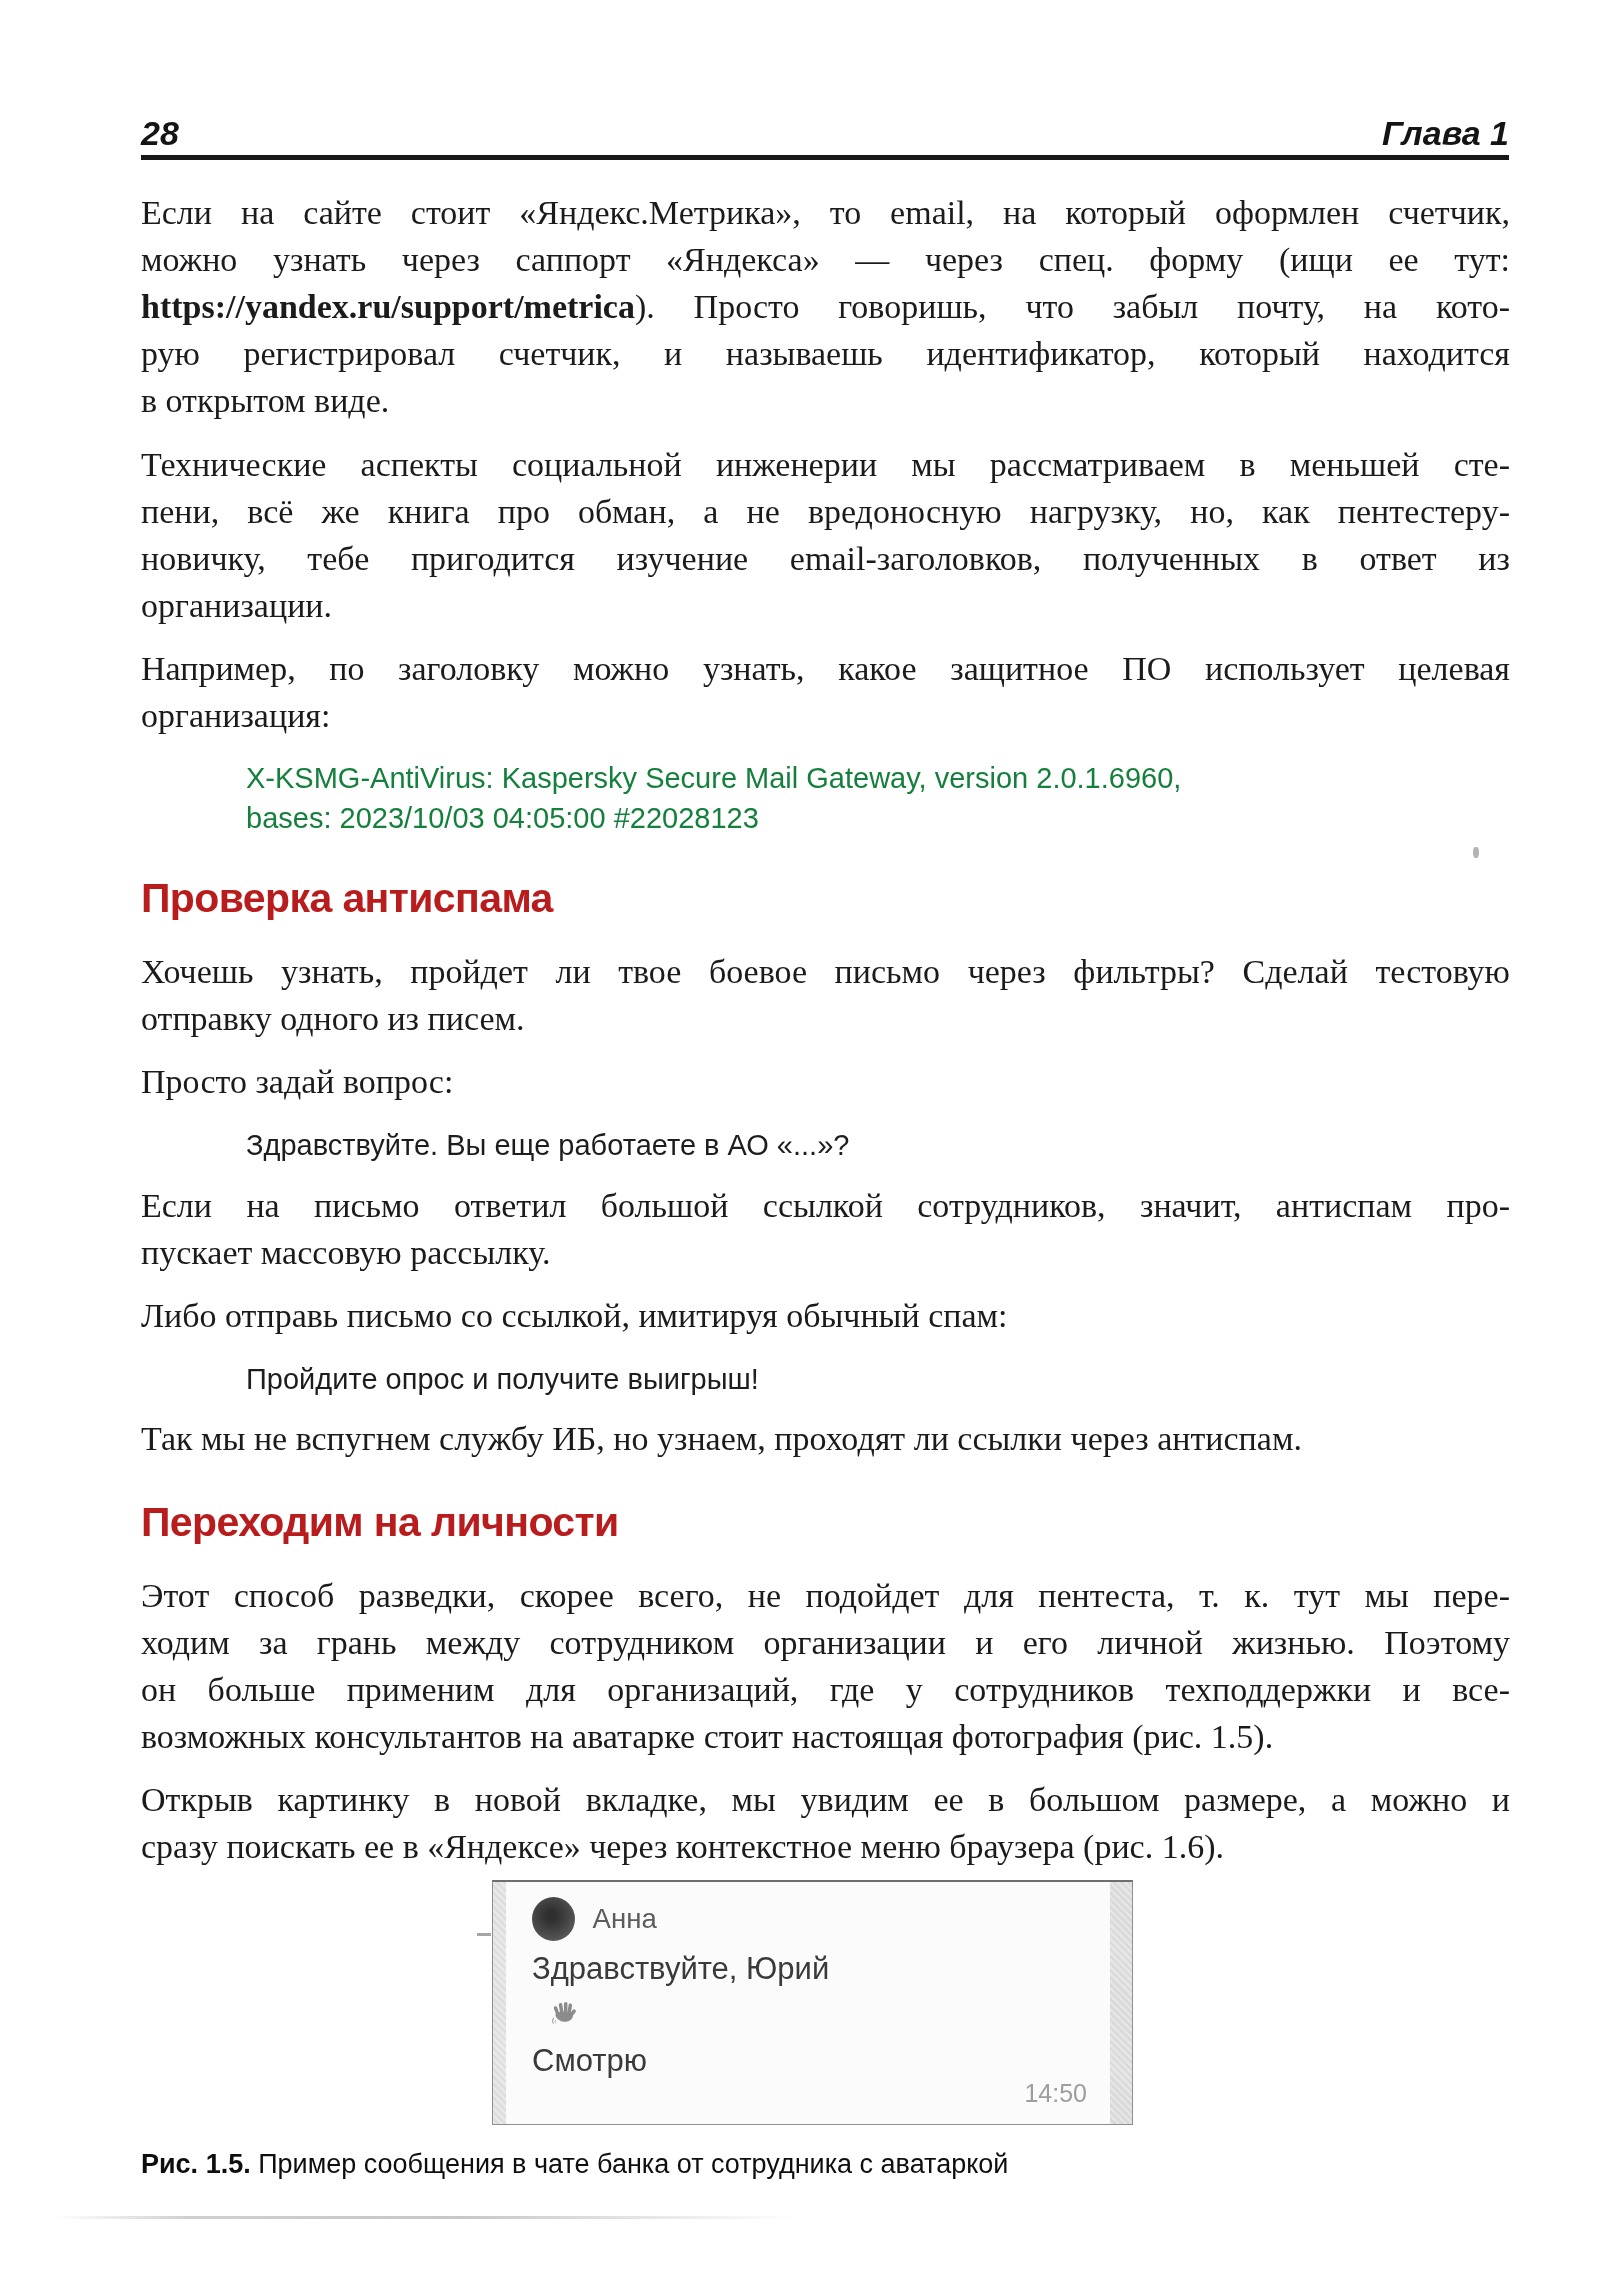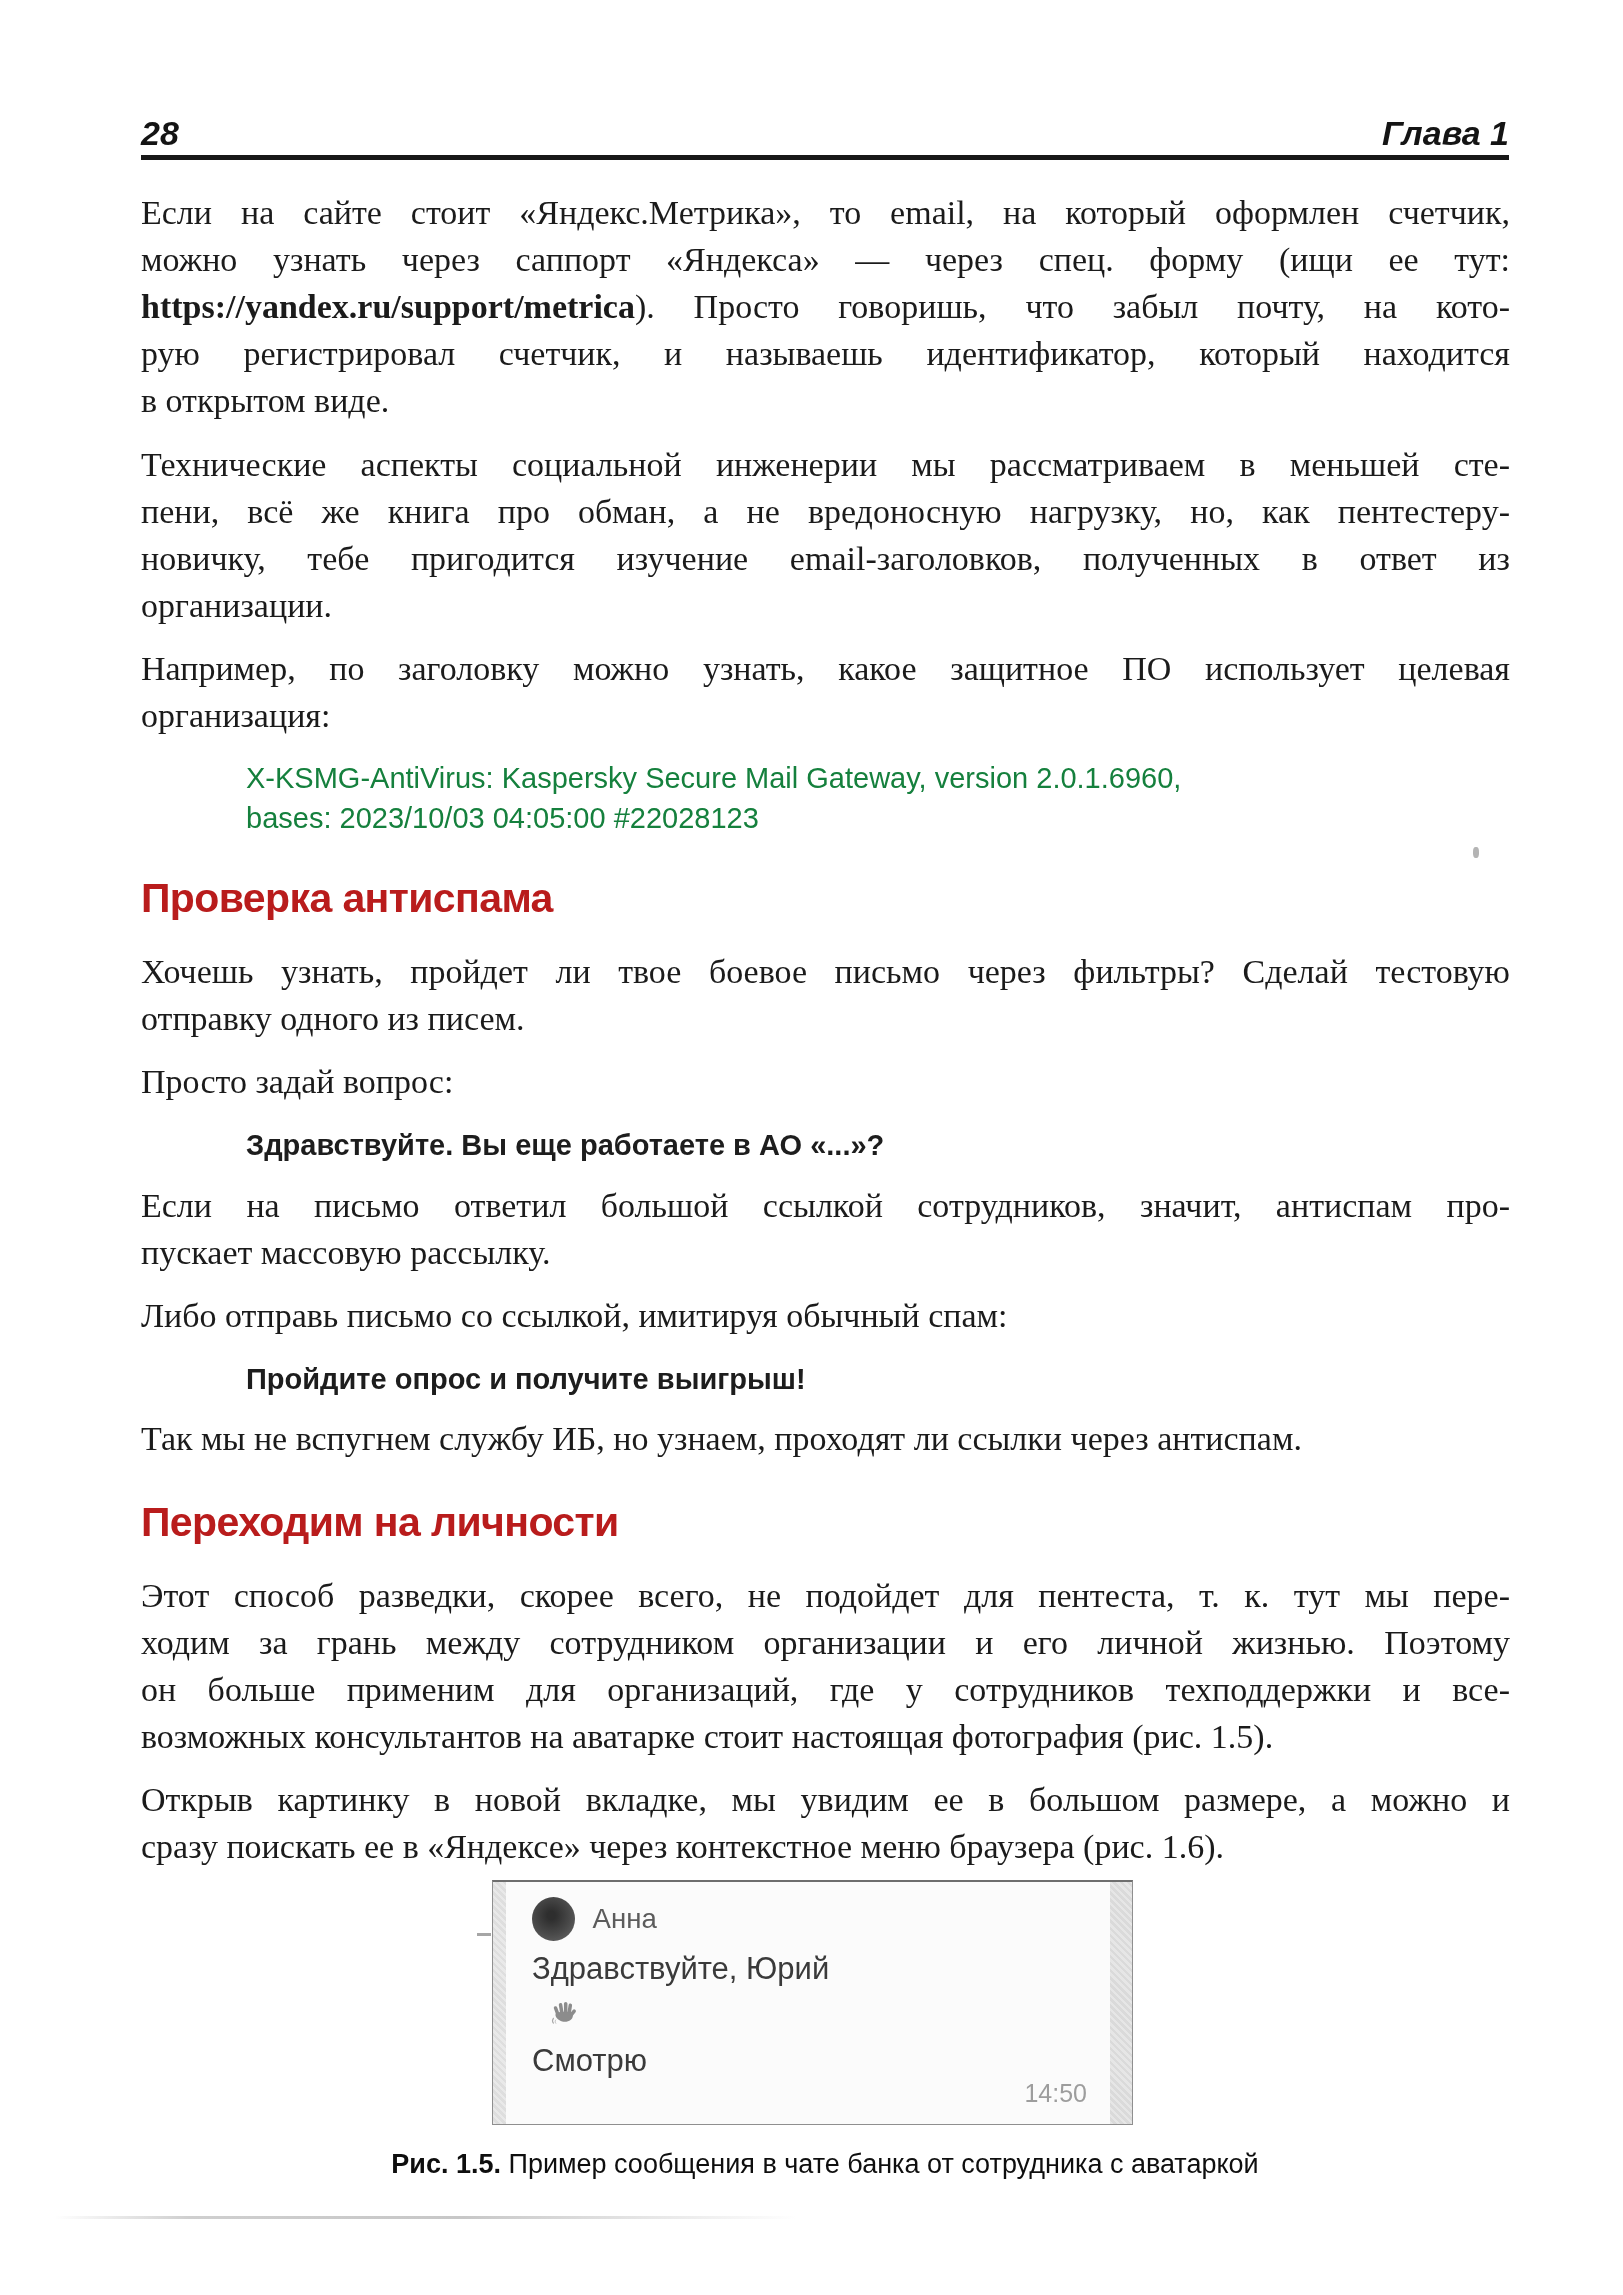--- a/index.html
+++ b/index.html
@@ -17,21 +17,21 @@
   .content{width:1369px;}
   .blk{color:#1b1b1b;}
   .blk.p{font-size:34px;line-height:47px;margin-top:16.3px;}
   .blk.p:first-child{margin-top:29px;}
   .blk.p .line{max-height:47px;overflow:hidden;}
   .line.jl{text-align:justify;text-align-last:justify;}
   .b{font-weight:bold;}
   .blk.code{margin:19px 0 0 105px;font-family:"Liberation Sans",sans-serif;
     font-size:29px;line-height:40px;color:#15803d;}
   .blk.quote{margin:20px 0 0 105px;font-family:"Liberation Sans",sans-serif;
-    font-size:29px;line-height:40px;color:#1d1d1d;font-weight:bold;}
+    font-size:29px;line-height:40px;color:#1d1d1d;}
   .blk.h{margin:36px 0 25px 0;font-family:"Liberation Sans",sans-serif;
     font-weight:bold;font-size:41px;line-height:49px;color:#b91c1c;letter-spacing:-0.6px;}
 
   
   .chat-figure{margin:10px 0 0 351px;width:641px;height:245px;box-sizing:border-box;
     background:#fbfbfb;border:1.9px solid #8f8f8f;border-top:2.5px solid #6e6e6e;
     position:relative;display:flex;flex-direction:column;
     padding:15px 24px 16.3px 39px;font-family:"Liberation Sans",sans-serif;}
   .chat-stripe-left{position:absolute;left:0;top:0;bottom:0;width:12.5px;
     background:repeating-linear-gradient(45deg,#e9e9e9 0 2.5px,#dedede 2.5px 5px);}
@@ -41,21 +41,21 @@
   .chat-avatar{width:43px;height:44px;border-radius:50%;
     background:radial-gradient(circle at 45% 42%,#2e2e2e 12%,#4a4a4a 55%,#636363 88%);}
   .chat-name{margin-left:17.5px;font-size:27.6px;color:#5c5c5c;}
   .chat-msg{font-size:31px;color:#3a3a3a;position:relative;}
   .msg1{margin-top:10px;}
   .emoji{margin:11.3px 0 0 10px;width:43px;height:43px;}
   .msg2{margin-top:16.3px;}
   .chat-time{margin-top:auto;align-self:flex-end;margin-right:21px;
     font-size:25px;color:#9d9d9d;position:relative;}
 
-  .caption{margin-top:24px;text-align:center;font-family:"Liberation Sans",sans-serif;
+  .caption{margin-top:24px;font-family:"Liberation Sans",sans-serif;
     font-size:27px;line-height:31px;color:#0e0e0e;}
 
   
   .scan-line{position:absolute;left:55px;top:2216px;width:742px;height:2.5px;
     background:linear-gradient(90deg,rgba(200,200,200,0) 0%,#cfcfcf 18%,#c7c7c7 55%,rgba(200,200,200,0) 100%);}
   .speck-a{position:absolute;left:1473px;top:847px;width:5.6px;height:10.6px;
     background:#b4b4b4;border-radius:45%;}
   .speck-b{position:absolute;left:477px;top:1933px;width:13.8px;height:3.1px;background:#a6a6a6;}
 </style>
 </head>

